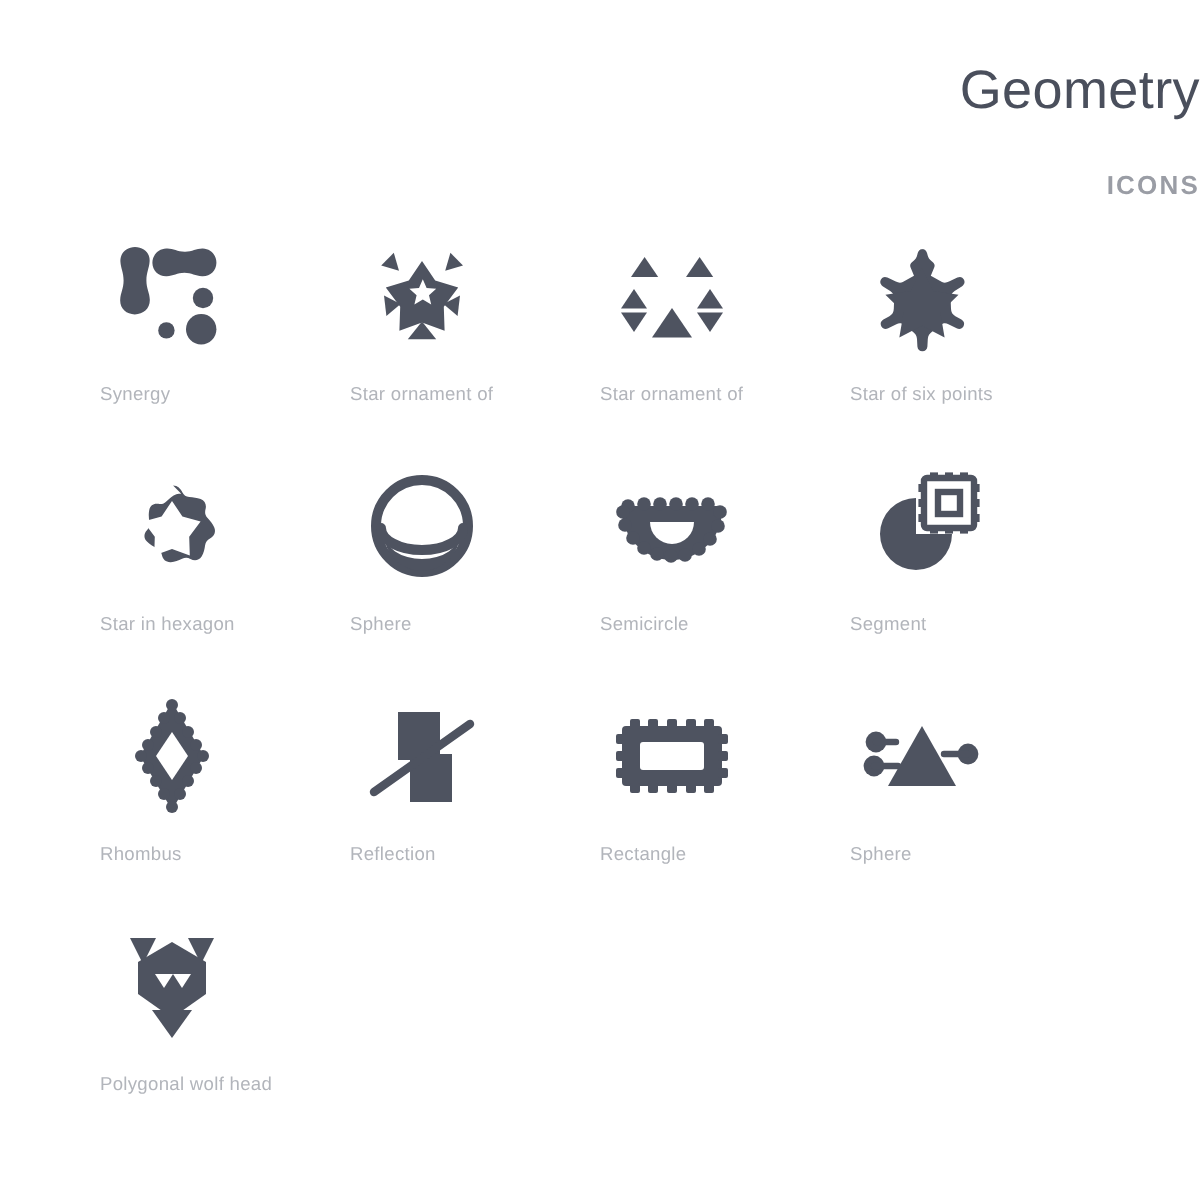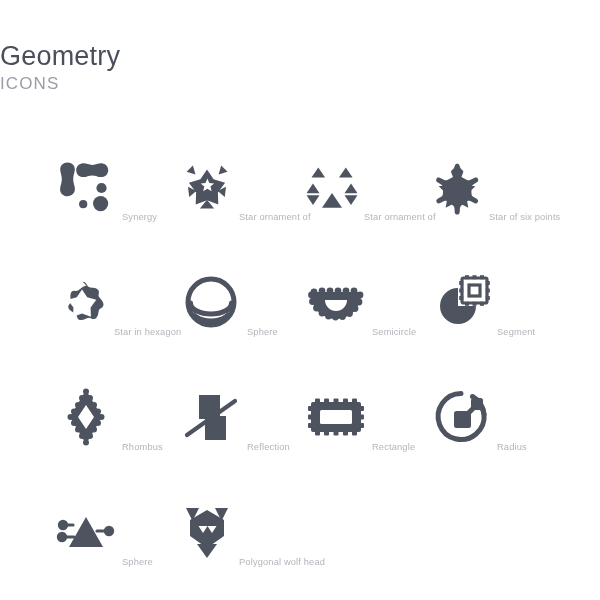--- a/index.html
+++ b/index.html
@@ -16,55 +16,55 @@
   }
   .page {
     position: relative;
     width: 600px;
     height: 600px;
     background: #ffffff;
     box-sizing: border-box;
   }
   .header {
     width: 100%;
-    padding-top: 39px;
-    text-align: left;
+    padding-top: 28px;
+    text-align: right;
   }
   .header-title {
     font-size: 27px;
     font-weight: 400;
     color: #4a4f5c;
     letter-spacing: 0.2px;
     line-height: 34px;
     margin: 0;
   }
   .header-subtitle {
-    margin-top: 1px;
-    font-size: 17px;
-    font-weight: 400;
+    margin-top: 23px;
+    font-size: 13px;
+    font-weight: 700;
     letter-spacing: 1.1px;
     color: #9a9da5;
     text-transform: uppercase;
   }
   .grid {
     position: absolute;
     left: 50px;
     top: 108px;
     width: 500px;
     display: grid;
     grid-template-columns: repeat(4, 125px);
     grid-template-rows: repeat(4, 115px);
   }
   .cell {
     position: relative;
     width: 125px;
     height: 115px;
     display: flex;
-    flex-direction: row;
-    align-items: flex-end;
+    flex-direction: column;
+    align-items: flex-start;
     justify-content: flex-start;
   }
   .icon-box {
     width: 72px;
     height: 72px;
     display: flex;
     align-items: center;
     justify-content: center;
     margin-top: 4px;
   }
@@ -289,32 +289,20 @@
             <rect x="55" y="21" width="5" height="5" rx="1"></rect>
               <rect x="55" y="29.5" width="5" height="5" rx="1"></rect>
             <rect x="55" y="38" width="5" height="5" rx="1"></rect>
           </g>
           <rect x="16" y="25" width="32" height="14" rx="1.5" fill="#ffffff"></rect>
         </svg>
       </div>
       <div class="cell-label">Rectangle</div>
     </div>
 
-    <div class="cell">
-      <div class="icon-box">
-        <svg viewBox="0 0 64 64" xmlns="http://www.w3.org/2000/svg">
-          <path d="M43.5 11.5a23 23 0 1 1-11.5-3" fill="none" stroke="#4e5360" stroke-width="5" stroke-linecap="round"></path>
-          <path d="M49.5 17.5a23 23 0 0 1 5.5 12" fill="none" stroke="#4e5360" stroke-width="5" stroke-linecap="round"></path>
-          <rect x="25" y="26" width="17" height="17" rx="2.5" fill="#4e5360"></rect>
-          <rect x="42" y="13" width="12" height="12" rx="2.5" fill="#4e5360"></rect>
-          <path d="M37 30.5l8-8" stroke="#4e5360" stroke-width="5" stroke-linecap="round" fill="none"></path>
-        </svg>
-      </div>
-      <div class="cell-label">Radius</div>
-    </div>
 
     <div class="cell">
       <div class="icon-box">
         <svg viewBox="0 0 64 64" fill="#4e5360" xmlns="http://www.w3.org/2000/svg">
           <path d="M32 17L49 47H15z"></path>
           <circle cx="9" cy="25" r="5.2"></circle>
           <circle cx="8" cy="37" r="5.2"></circle>
           <circle cx="55" cy="31" r="5.2"></circle>
           <path d="M9 25h10M8 37h12M43 31h12" stroke="#4e5360" stroke-width="3.2" stroke-linecap="round"></path>
         </svg>

